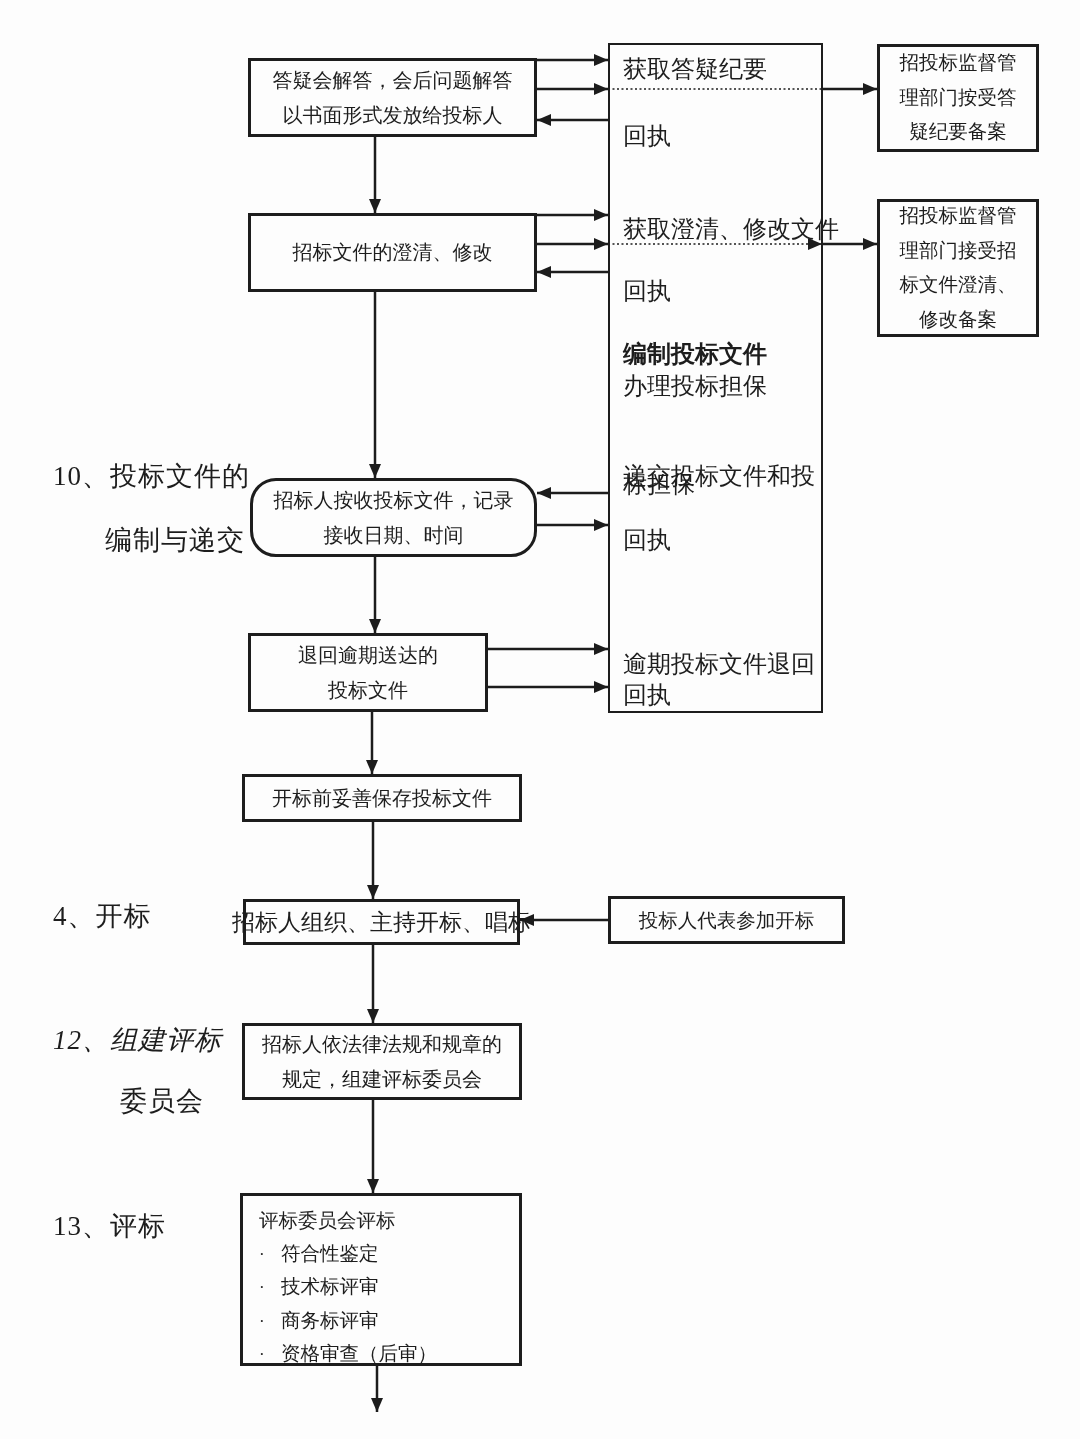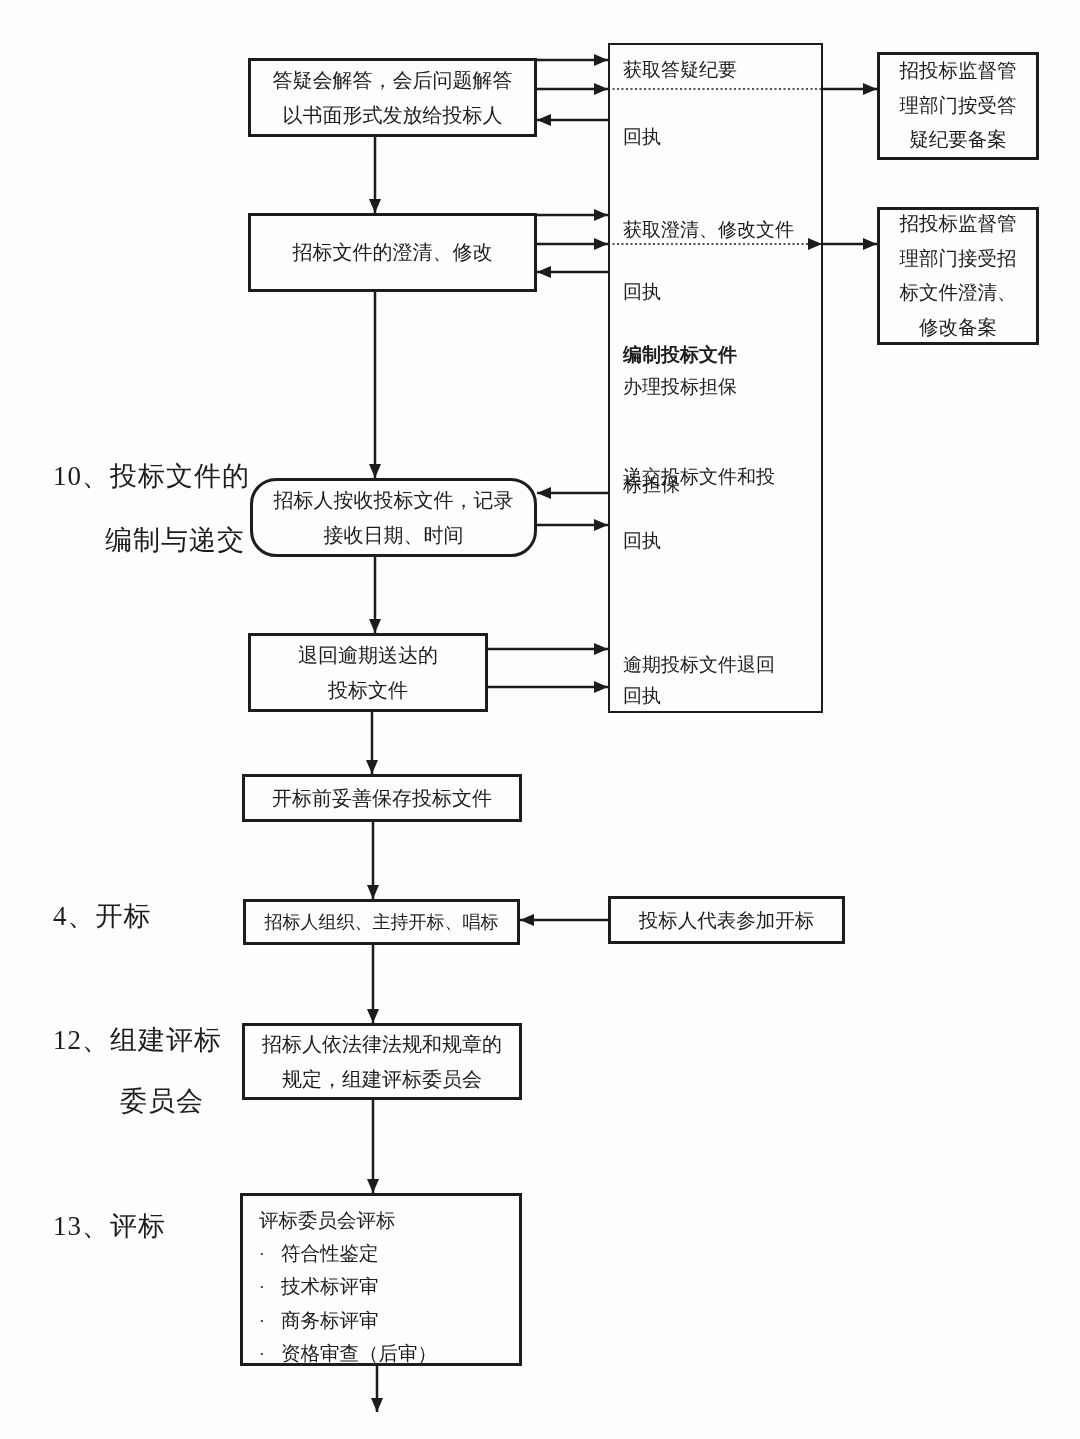--- a/index.html
+++ b/index.html
@@ -7,37 +7,37 @@
     position:relative;width:1080px;height:1439px;background:#fdfdfd;
     font-family:"Liberation Serif","DejaVu Serif",serif;color:#1d1d1d;overflow:hidden;
   }
   .lbl{position:absolute;font-size:27px;white-space:nowrap;letter-spacing:1px;}
   .box{
     position:absolute;box-sizing:border-box;border:3px solid #1d1d1d;background:transparent;
     display:flex;flex-direction:column;justify-content:center;align-items:center;
     text-align:center;font-size:20px;line-height:35px;
   }
   .box .bl{white-space:nowrap;}
-  .reg{font-size:19.5px;line-height:34.5px;margin-top:8px;}
+  .reg{font-size:19.5px;line-height:34.5px;}
   #box-middle{border-width:2px;display:block;}
-  .mid{position:absolute;left:13px;font-size:19px;white-space:nowrap;}
+  .mid{position:absolute;left:13px;font-size:24px;white-space:nowrap;}
   #box-evaluate{display:block;text-align:left;padding:9px 0 0 16px;font-size:19.5px;}
   .ev-line{line-height:32.5px;white-space:nowrap;}
   .ev-bullet{display:inline-block;width:22px;font-size:17px;}
   svg.arrow-layer{position:absolute;left:0;top:0;pointer-events:none;}
 </style>
 </head>
 <body>
 
 <div class="canvas">
 
   <div class="lbl" style="left:53px;top:458px;">10、投标文件的</div>
   <div class="lbl" style="left:105px;top:522px;">编制与递交</div>
   <div class="lbl" style="left:53px;top:898px;">4、开标</div>
-  <div class="lbl" style="left:53px;top:1022px;">12、组建评标</div>
+  <div class="lbl" style="left:53px;top:1022px;font-style:italic;">12、组建评标</div>
   <div class="lbl" style="left:88px;top:1083px;margin-left:32px;">委员会</div>
   <div class="lbl" style="left:53px;top:1208px;">13、评标</div>
 
   <div class="box" id="box-qa" style="left:248px;top:58px;width:289px;height:79px;">
     <div class="bl">答疑会解答，会后问题解答</div>
     <div class="bl">以书面形式发放给投标人</div>
   </div>
 
   <div class="box" id="box-clarify" style="left:248px;top:213px;width:289px;height:79px;">
     <div class="bl">招标文件的澄清、修改</div>
@@ -50,21 +50,21 @@
 
   <div class="box" id="box-return" style="left:248px;top:633px;width:240px;height:79px;">
     <div class="bl">退回逾期送达的</div>
     <div class="bl">投标文件</div>
   </div>
 
   <div class="box" id="box-keep" style="left:242px;top:774px;width:280px;height:48px;">
     <div class="bl">开标前妥善保存投标文件</div>
   </div>
 
-  <div class="box" id="box-open" style="left:243px;top:899px;width:277px;height:46px;font-size:18px;">
+  <div class="box" id="box-open" style="left:243px;top:899px;width:277px;height:46px;font-size:23px;">
     <div class="bl">招标人组织、主持开标、唱标</div>
   </div>
 
   <div class="box" id="box-evaluate" style="left:240px;top:1193px;width:282px;height:173px;">
     <div class="ev-line">评标委员会评标</div>
     <div class="ev-line"><span class="ev-bullet">·</span><span>符合性鉴定</span></div>
     <div class="ev-line"><span class="ev-bullet">·</span><span>技术标评审</span></div>
     <div class="ev-line"><span class="ev-bullet">·</span><span>商务标评审</span></div>
     <div class="ev-line"><span class="ev-bullet">·</span><span>资格审查（后审）</span></div>
   </div>

